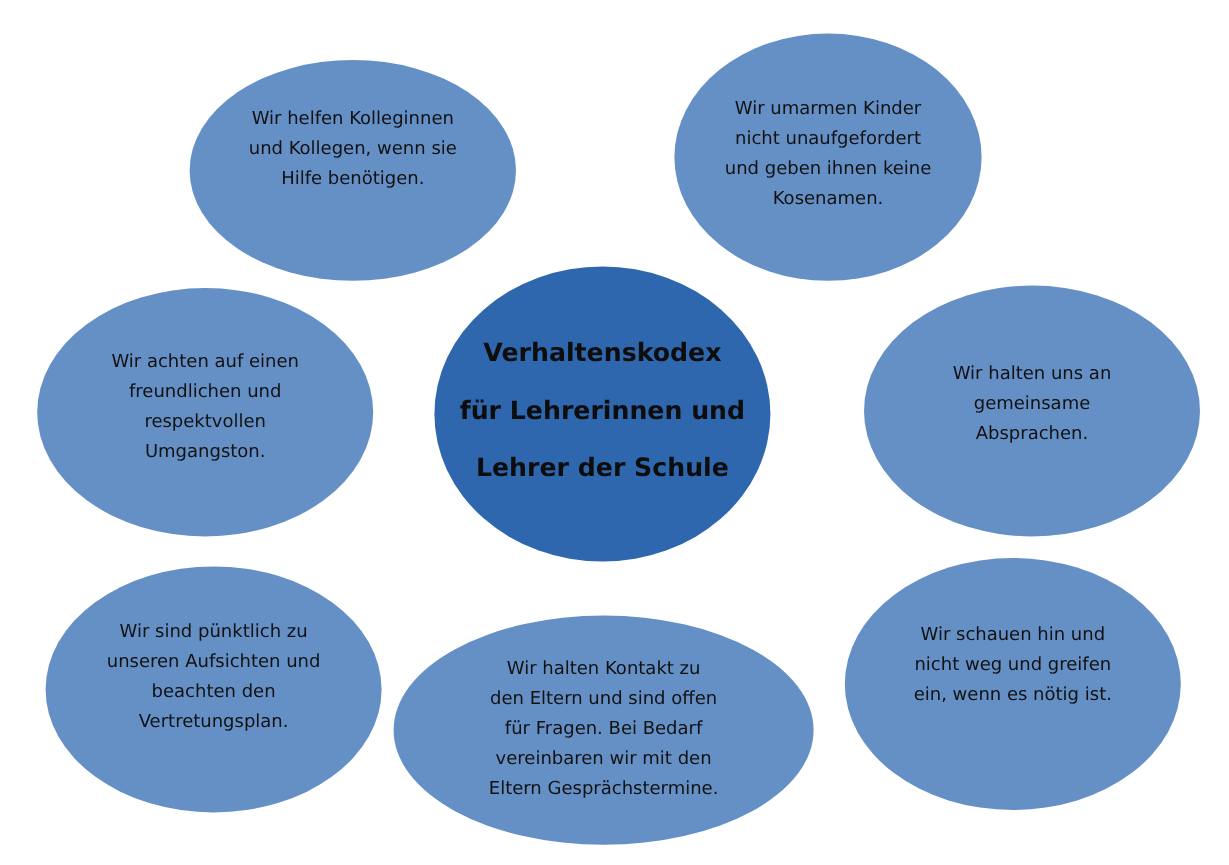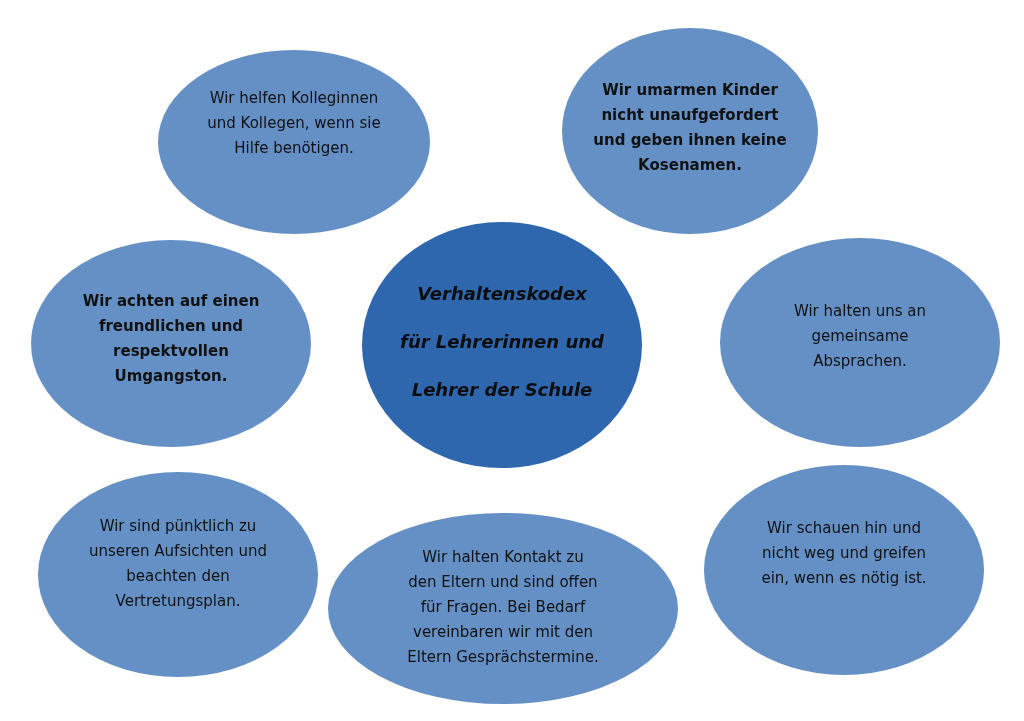--- a/index.html
+++ b/index.html
@@ -30,45 +30,44 @@
     }
     .node-text {
       text-align: center;
       color: #111111;
       font-size: 15px;
       line-height: 25px;
       white-space: pre-line;
       letter-spacing: 0;
     }
     .center .node-text {
-      font-size: 18px;
+      font-size: 21px;
       line-height: 48px;
       font-weight: bold;
       color: #0d0d0d;
-      font-style: italic;
     }
   </style>
 </head>
 <body>
 
 <div class="node outer" style="left:158px; top:50px; width:272px; height:184px;">
   <div class="node-text" style="margin-top:-38px;">Wir helfen Kolleginnen
 und Kollegen, wenn sie
 Hilfe benötigen.</div>
 </div>
 
 <div class="node outer" style="left:562px; top:28px; width:256px; height:206px;">
-  <div class="node-text" style="margin-top:-6px;font-weight:bold;">Wir umarmen Kinder
+  <div class="node-text" style="margin-top:-6px;">Wir umarmen Kinder
 nicht unaufgefordert
 und geben ihnen keine
 Kosenamen.</div>
 </div>
 
 <div class="node outer" style="left:31px; top:240px; width:280px; height:207px;">
-  <div class="node-text" style="margin-top:-10px;font-weight:bold;">Wir achten auf einen
+  <div class="node-text" style="margin-top:-10px;">Wir achten auf einen
 freundlichen und
 respektvollen
 Umgangston.</div>
 </div>
 
 <div class="node center" style="left:362px; top:222px; width:280px; height:246px;">
   <div class="node-text" style="margin-top:-6px;">Verhaltenskodex
 für Lehrerinnen und
 Lehrer der Schule</div>
 </div>

